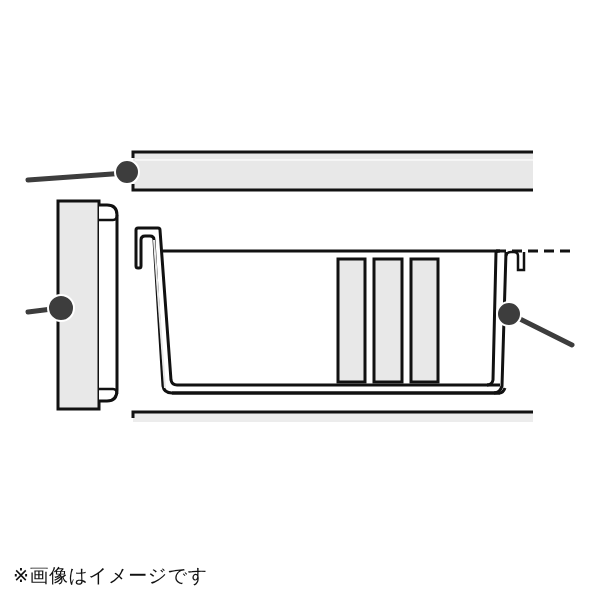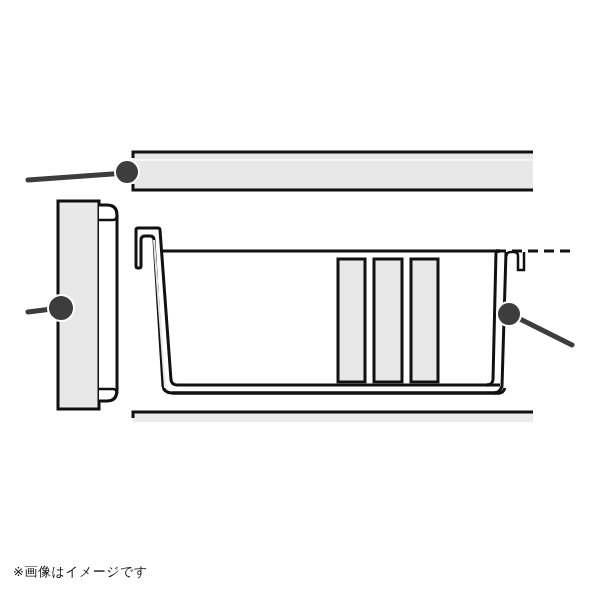--- a/index.html
+++ b/index.html
@@ -1,20 +1,20 @@
 <!DOCTYPE html>
 <html><head>
   <meta charset="utf-8">
   <style>
     html, body { margin: 0; padding: 0; background: #ffffff; }
     .canvas { position: relative; width: 600px; height: 600px; background: #ffffff; overflow: hidden; }
     svg.diagram { position: absolute; left: 0; top: 0; width: 600px; height: 600px; }
     .caption {
       position: absolute; left: 13px; top: 563px;
-      font-family: "DejaVu Sans", sans-serif; font-size: 13px; color: #111111;
+      font-family: "DejaVu Sans", sans-serif; font-size: 19px; color: #111111;
       letter-spacing: 0.5px; white-space: nowrap;
     }
   </style>
 </head>
 <body>
 
 <div class="canvas">
   <svg class="diagram" viewBox="0 0 600 600">
 
     <g>

